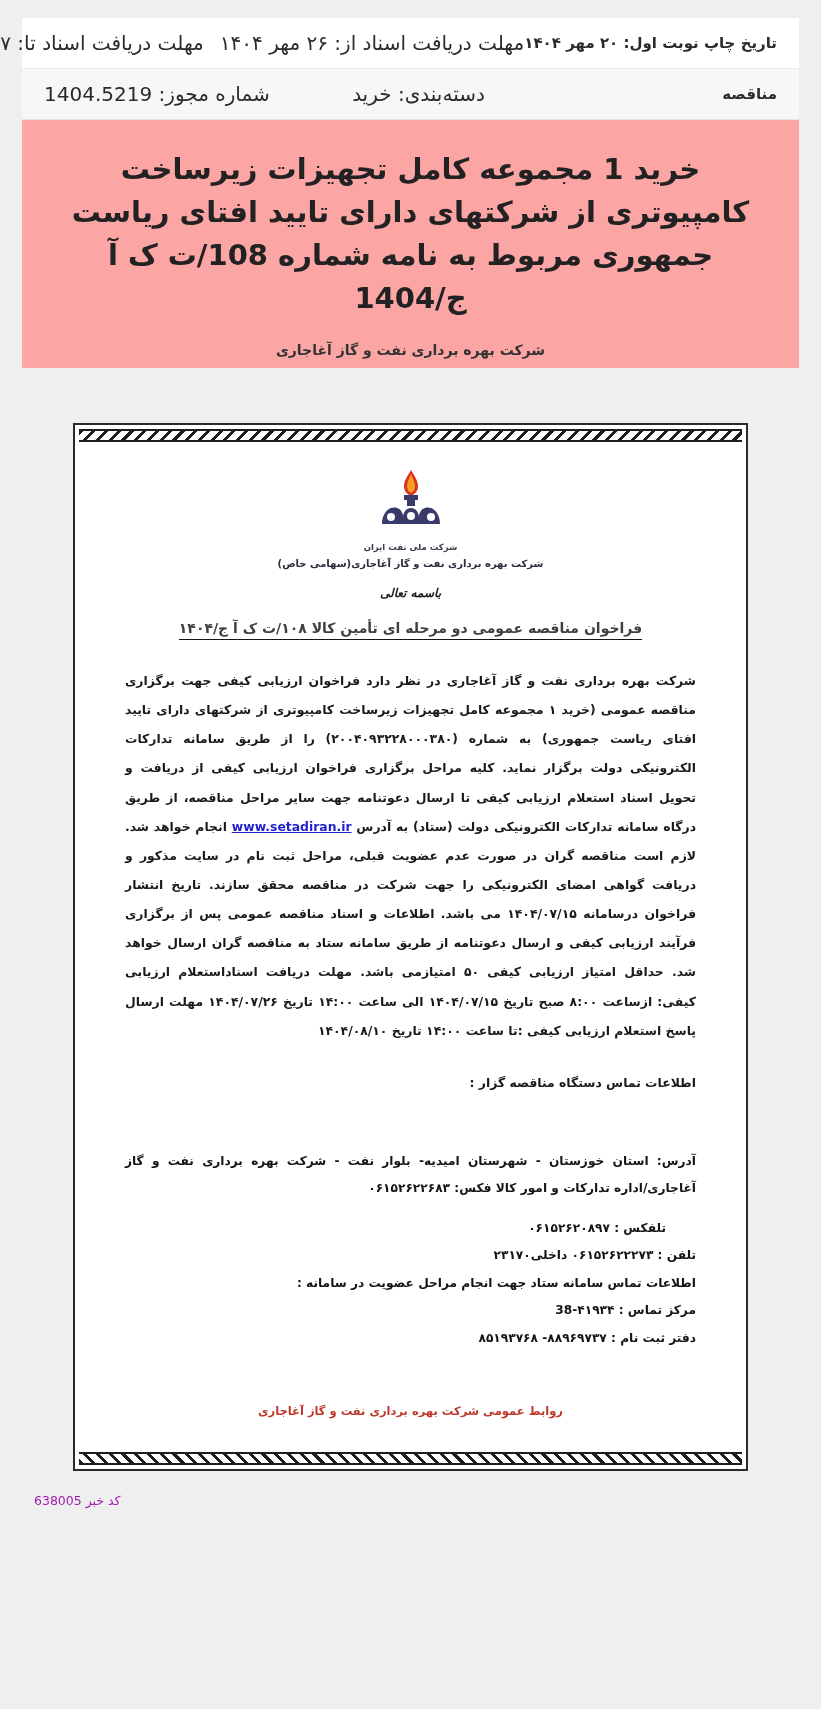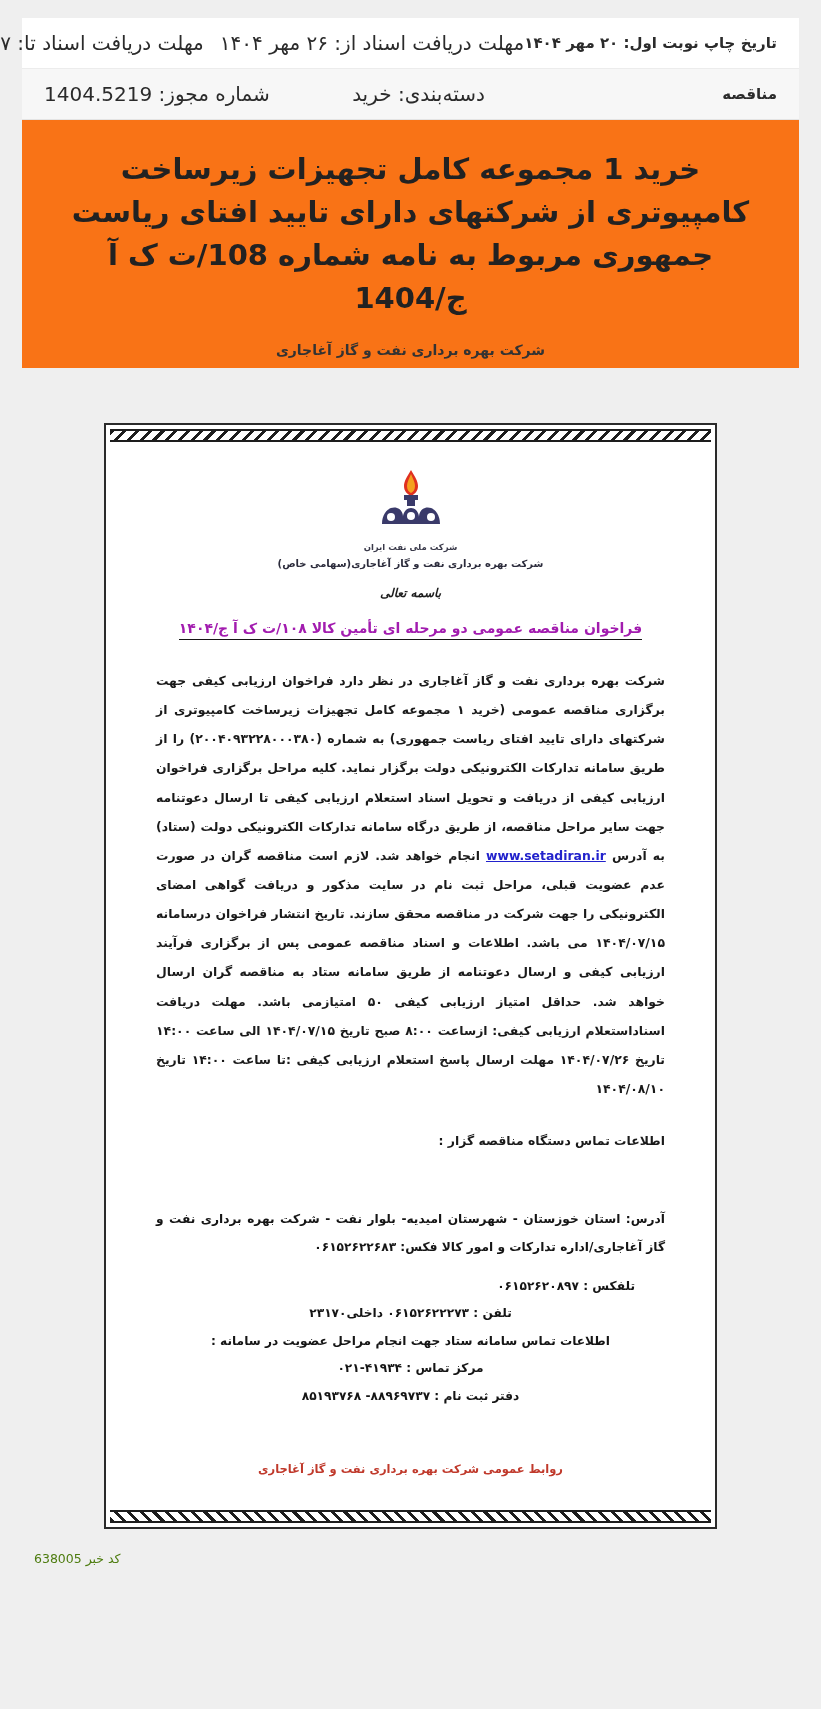--- a/index.html
+++ b/index.html
@@ -44,21 +44,21 @@
     flex: 1 1 0;
   }
   .meta-cell.c-right { text-align: right; }
   .meta-cell.c-mid   { text-align: center; margin-left: 16px; }
   .meta-cell.c-left  { text-align: left; }
   .meta-strong { font-weight: bold; font-size: 15px; }
 
   
   .title-wrap {
     margin: 0 22px;
-    background: #f97316;
+    background: #fca5a5;
     padding: 28px 34px 10px 34px;
     position: relative;
     overflow: hidden;
   }
   .doc-title {
     font-size: 29px;
     line-height: 1.48;
     font-weight: bold;
     color: #222222;
     text-align: center;
@@ -70,21 +70,21 @@
     font-size: 14px;
     font-weight: bold;
     color: #333333;
     text-align: center;
     direction: rtl;
   }
 
   
   .scan-outer {
     margin: 55px auto 0 auto;
-    width: 613px;
+    width: 675px;
     background: #ffffff;
     position: relative;
     z-index: 2;
   }
   .scan-border {
     border: 2px solid #2a2a2a;
     padding: 4px;
     background: #ffffff;
   }
   .scan-zig {
@@ -125,21 +125,21 @@
     font-size: 12px;
     margin: 14px 0 20px 0;
     color: #1d1d1d;
     font-style: italic;
   }
 
   .scan-heading {
     text-align: center;
     font-weight: bold;
     font-size: 14px;
-    color: #a21caf;
+    color: #404040;
     border-bottom: 1.4px solid #151515;
     display: block;
     width: fit-content;
     margin: 0 auto 26px auto;
     padding-bottom: 3px;
     direction: rtl;
   }
 
   .scan-body {
     font-size: 12.4px;
@@ -177,39 +177,39 @@
   }
   .contact-address { text-align: justify; }
   .contact-row2 {
     display: flex;
     flex-direction: row;
     justify-content: flex-start;
     gap: 58px;
     padding-right: 30px;
     margin-top: 12px;
   }
-  .contact-center { text-align: center; }
+  .contact-center { }
 
   .signature {
     margin-top: 52px;
     margin-bottom: 8px;
     text-align: center;
     font-size: 11.5px;
     font-weight: bold;
     color: #c0392b;
     direction: rtl;
   }
 
   
   .footer-code {
     margin: 22px 32px 26px 0;
     text-align: left;
     padding-left: 34px;
     font-size: 12.5px;
-    color: #4d7c0f;
+    color: #a21caf;
     direction: rtl;
   }
 </style>
 </head>
 <body>
 
 <div class="page">
 
   <div class="meta-card">
     <div class="meta-row row-1">
@@ -260,21 +260,21 @@
 
         <div class="contact-head">اطلاعات تماس دستگاه مناقصه گزار :</div>
 
         <div class="contact-block">
           <div class="contact-address">آدرس: استان خوزستان - شهرستان امیدیه- بلوار نفت - شرکت بهره برداری نفت و گاز آغاجاری/اداره تدارکات و امور کالا فکس: ۰۶۱۵۲۶۲۲۶۸۳</div>
           <div class="contact-row2">
             <span>تلفکس : ۰۶۱۵۲۶۲۰۸۹۷</span>
           </div>
           <div class="contact-center">تلفن : ۰۶۱۵۲۶۲۲۲۷۳ داخلی۲۳۱۷۰</div>
           <div class="contact-center">اطلاعات تماس سامانه ستاد جهت انجام مراحل عضویت در سامانه :</div>
-          <div class="contact-center">مرکز تماس : ۴۱۹۳۴-۰۲۱</div>
+          <div class="contact-center">مرکز تماس : ۴۱۹۳۴-38</div>
           <div class="contact-center">دفتر ثبت نام : ۸۸۹۶۹۷۳۷- ۸۵۱۹۳۷۶۸</div>
         </div>
 
         <div class="signature">روابط عمومی شرکت بهره برداری نفت و گاز آغاجاری</div>
 
       </div>
       <div class="scan-zig bottom"></div>
     </div>
   </div>
 

